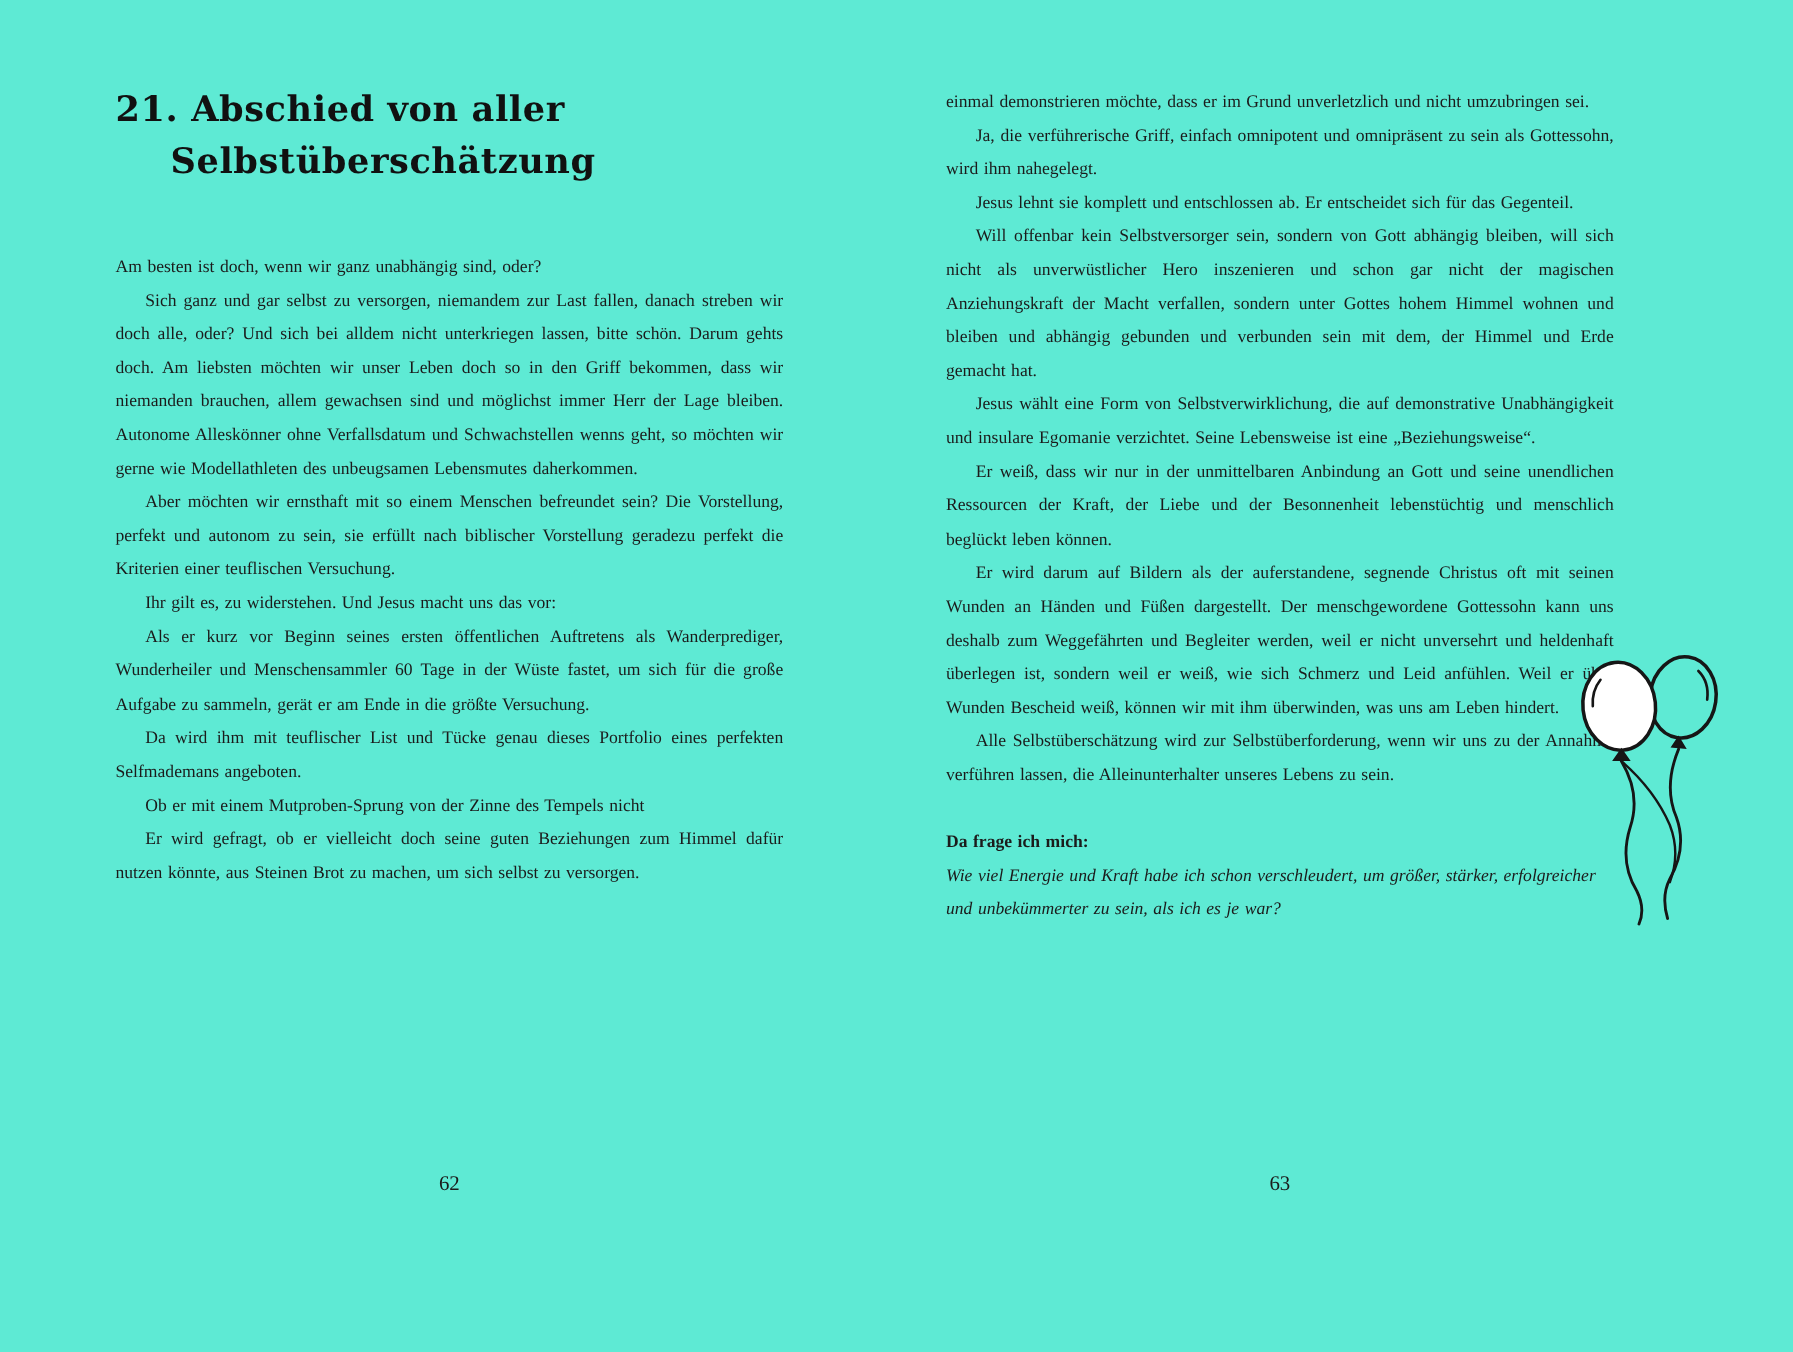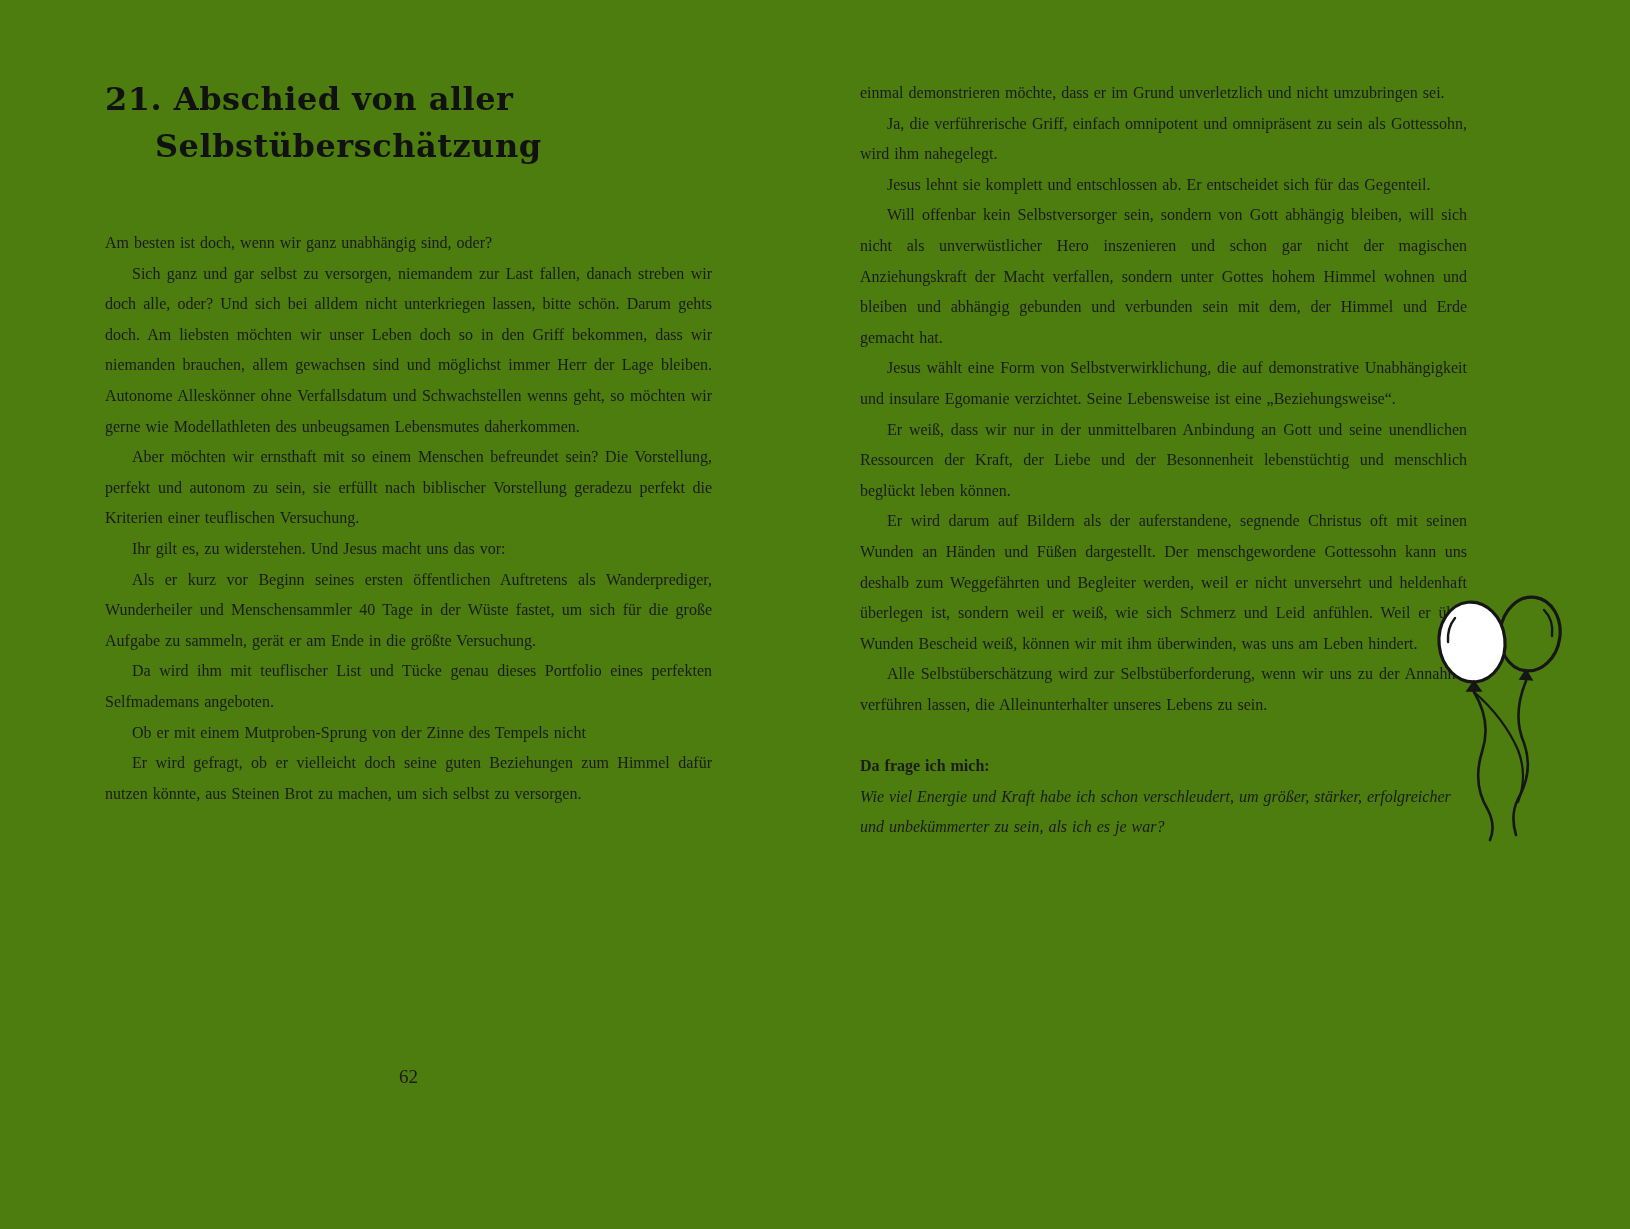--- a/index.html
+++ b/index.html
@@ -4,21 +4,21 @@
 <style>
   html, body {
     margin: 0;
     padding: 0;
     background: #e8e8e8;
   }
   .spread {
     position: relative;
     width: 1630px;
     height: 1229px;
-    background: #4d7c0f;
+    background: #5eead4;
     font-family: "Liberation Serif", serif;
     color: #1b1b1b;
     overflow: hidden;
   }
   .page {
     position: absolute;
     top: 0;
     height: 1229px;
   }
   .page-left  { left: 105px; width: 607px; }
@@ -94,21 +94,21 @@
     <div class="chapter-heading">
       <span class="line1">21. Abschied von aller</span>
       <span class="line2">Selbstüberschätzung</span>
     </div>
 
     <div class="body-text">
       <p>Am besten ist doch, wenn wir ganz unabhängig sind, oder?</p>
       <p class="indent">Sich ganz und gar selbst zu versorgen, niemandem zur Last fallen, danach streben wir doch alle, oder? Und sich bei alldem nicht unterkriegen lassen, bitte schön. Darum gehts doch. Am liebsten möchten wir unser Leben doch so in den Griff bekommen, dass wir niemanden brauchen, allem gewachsen sind und möglichst immer Herr der Lage bleiben. Autonome Alleskönner ohne Verfallsdatum und Schwachstellen wenns geht, so möchten wir gerne wie Modellathleten des unbeugsamen Lebensmutes daherkommen.</p>
       <p class="indent">Aber möchten wir ernsthaft mit so einem Menschen befreundet sein? Die Vorstellung, perfekt und autonom zu sein, sie erfüllt nach biblischer Vorstellung geradezu perfekt die Kriterien einer teuflischen Versuchung.</p>
       <p class="indent">Ihr gilt es, zu widerstehen. Und Jesus macht uns das vor:</p>
-      <p class="indent">Als er kurz vor Beginn seines ersten öffentlichen Auftretens als Wanderprediger, Wunderheiler und Menschensammler 40 Tage in der Wüste fastet, um sich für die große Aufgabe zu sammeln, gerät er am Ende in die größte Versuchung.</p>
+      <p class="indent">Als er kurz vor Beginn seines ersten öffentlichen Auftretens als Wanderprediger, Wunderheiler und Menschensammler 60 Tage in der Wüste fastet, um sich für die große Aufgabe zu sammeln, gerät er am Ende in die größte Versuchung.</p>
       <p class="indent">Da wird ihm mit teuflischer List und Tücke genau dieses Portfolio eines perfekten Selfmademans angeboten.</p>
       <p class="indent">Ob er mit einem Mutproben-Sprung von der Zinne des Tempels nicht</p>
       <p class="indent">Er wird gefragt, ob er vielleicht doch seine guten Beziehungen zum Himmel dafür nutzen könnte, aus Steinen Brot zu machen, um sich selbst zu versorgen.</p>
     </div>
 
     <div class="page-number">62</div>
   </div>
 
   <div class="page page-right">
 
@@ -118,20 +118,21 @@
       <p class="indent">Jesus lehnt sie komplett und entschlossen ab. Er entscheidet sich für das Gegenteil.</p>
       <p class="indent">Will offenbar kein Selbstversorger sein, sondern von Gott abhängig bleiben, will sich nicht als unverwüstlicher Hero inszenieren und schon gar nicht der magischen Anziehungskraft der Macht verfallen, sondern unter Gottes hohem Himmel wohnen und bleiben und abhängig gebunden und verbunden sein mit dem, der Himmel und Erde gemacht hat.</p>
       <p class="indent">Jesus wählt eine Form von Selbstverwirklichung, die auf demonstrative Unabhängigkeit und insulare Egomanie verzichtet. Seine Lebensweise ist eine „Beziehungsweise“.</p>
       <p class="indent">Er weiß, dass wir nur in der unmittelbaren Anbindung an Gott und seine unendlichen Ressourcen der Kraft, der Liebe und der Besonnenheit lebenstüchtig und menschlich beglückt leben können.</p>
       <p class="indent">Er wird darum auf Bildern als der auferstandene, segnende Christus oft mit seinen Wunden an Händen und Füßen dargestellt. Der menschgewordene Gottessohn kann uns deshalb zum Weggefährten und Begleiter werden, weil er nicht unversehrt und heldenhaft überlegen ist, sondern weil er weiß, wie sich Schmerz und Leid anfühlen. Weil er über Wunden Bescheid weiß, können wir mit ihm überwinden, was uns am Leben hindert.</p>
       <p class="indent">Alle Selbstüberschätzung wird zur Selbstüberforderung, wenn wir uns zu der Annahme verführen lassen, die Alleinunterhalter unseres Lebens zu sein.</p>
       <p class="question-heading">Da frage ich mich:</p>
       <p class="question-text">Wie viel Energie und Kraft habe ich schon verschleudert, um größer, stärker, erfolgreicher und unbekümmerter zu sein, als ich es je war?</p>
     </div>
 
+    <div class="page-number">63</div>
   </div>
 
   <svg class="balloons" viewBox="0 0 160 265" fill="none" stroke="#161616" stroke-width="3.2" stroke-linecap="round">
 
     <ellipse cx="108" cy="52" rx="30" ry="37" transform="rotate(8 108 52)"></ellipse>
     <path d="M122 28 q 10 10 8 26" stroke-width="2.4"></path>
     <path d="M104 88 l -6 9 l 12 1 z" fill="#161616" stroke-width="1.5"></path>
 
     <ellipse cx="50" cy="60" rx="33" ry="40" transform="rotate(-6 50 60)" fill="#ffffff"></ellipse>
     <path d="M33 36 q -8 10 -7 24" stroke-width="2.4"></path>

